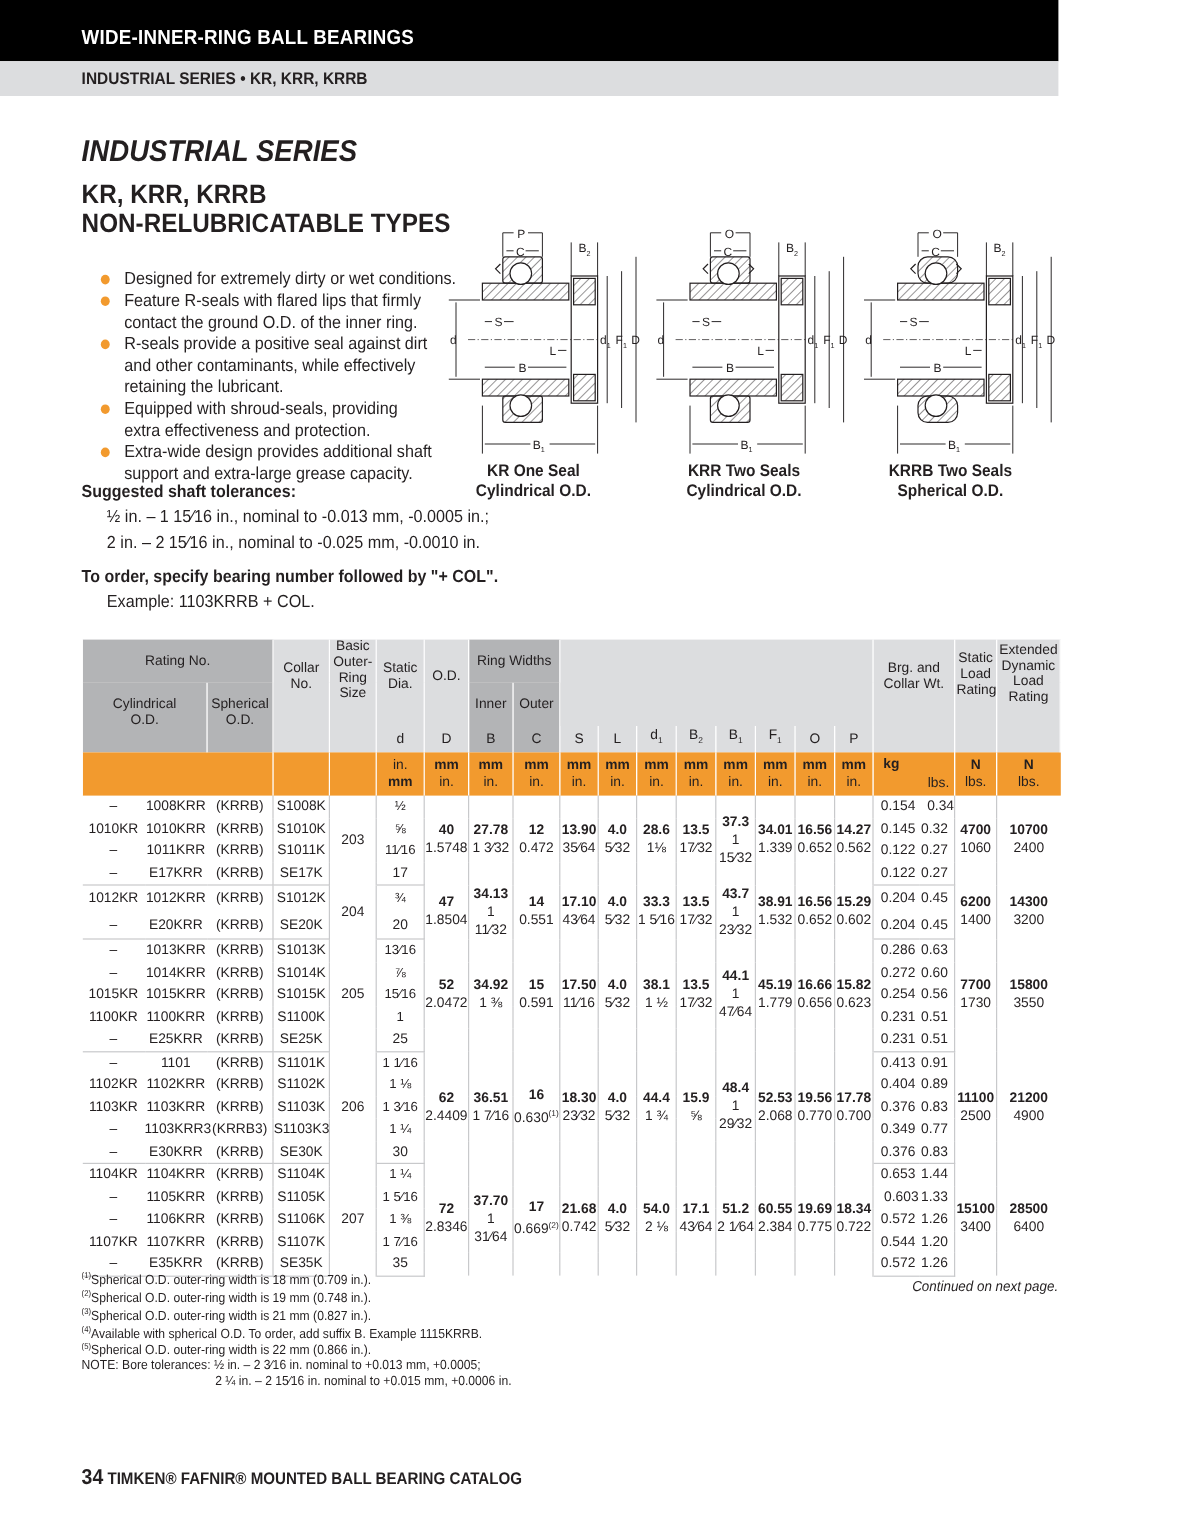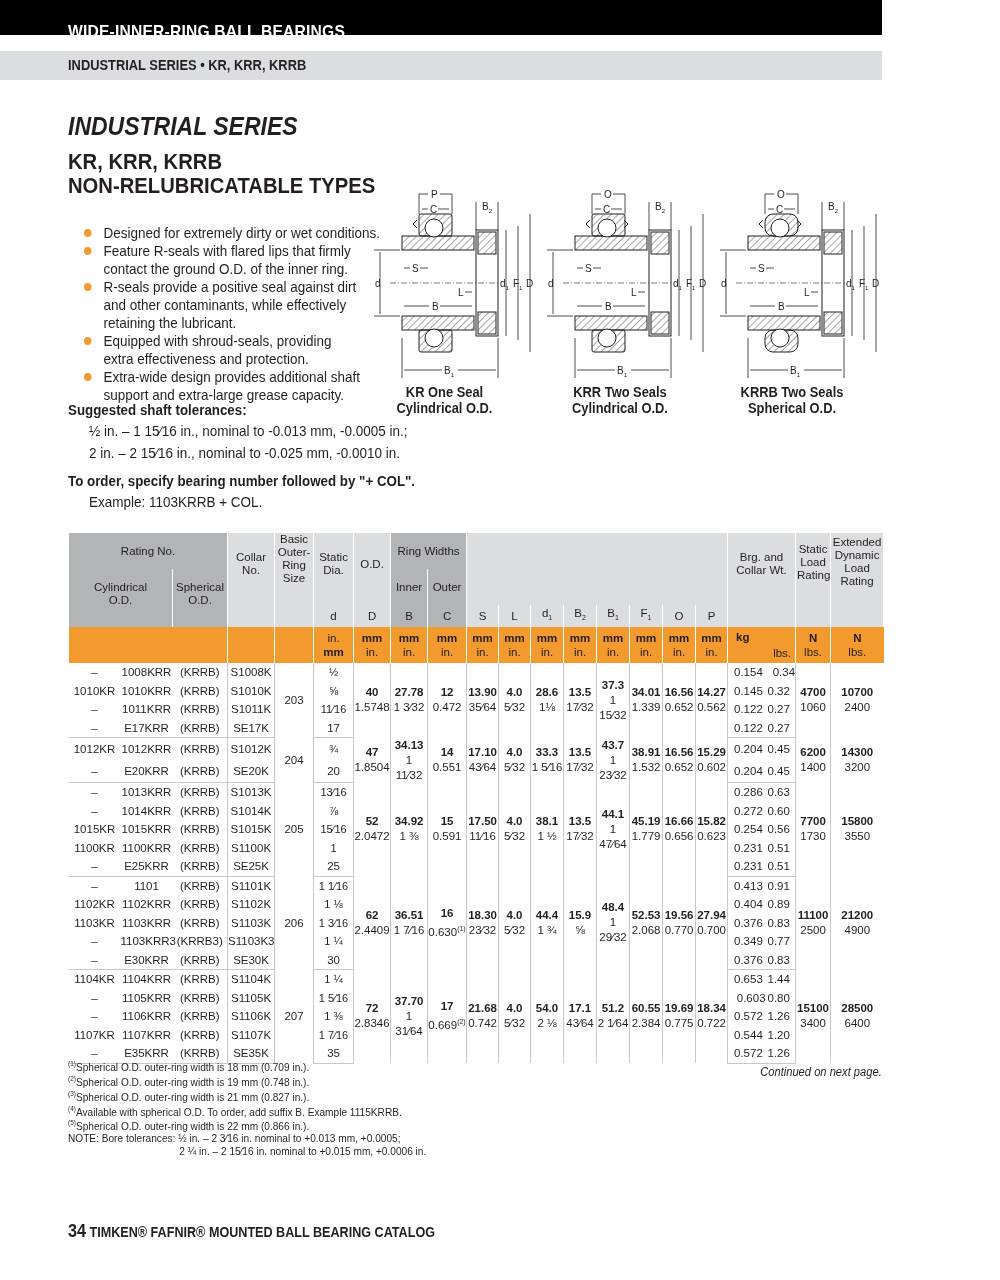--- a/index.html
+++ b/index.html
@@ -1,17 +1,17 @@
 <!DOCTYPE html>
 <html><head>
 <meta charset="utf-8">
 <style>
   html,body{margin:0;padding:0;background:#fff;}
   body{width:1000px;height:1280px;position:relative;overflow:hidden;font-family:"Liberation Sans",sans-serif;color:#231f20;}
-  .topbar{position:absolute;left:0;top:0;width:882px;height:35px;background:#000;}
+  .topbar{position:absolute;left:0;top:0;width:882px;height:51px;background:#000;}
   .topbar span{position:absolute;left:68px;top:22px;color:#fff;font-weight:bold;font-size:17px;letter-spacing:0.2px;transform:scaleX(0.92);transform-origin:left;}
   .subbar{position:absolute;left:0;top:51px;width:882px;height:29px;background:#dcdddf;}
   .subbar span{position:absolute;left:68px;top:6px;font-weight:bold;font-size:14px;transform:scaleX(0.92);transform-origin:left;}
   .h-series{position:absolute;left:68px;top:112px;font-size:25px;font-weight:bold;font-style:italic;transform:scaleX(0.92);transform-origin:left;}
   .h-types{position:absolute;left:68px;top:150px;font-size:22px;font-weight:bold;line-height:24px;transform:scaleX(0.92);transform-origin:left;}
   .bullets{position:absolute;left:68px;top:208px;width:320px;margin:16px;padding:0;list-style:none;font-size:14.5px;line-height:18px;}
   .bullets li{position:relative;padding-left:21px;margin-bottom:0;transform:scaleX(0.93);transform-origin:left;white-space:nowrap;}
   .bullets li .dot{position:absolute;left:0;top:5px;width:8px;height:8px;border-radius:50%;background:#f29a2e;}
   .tol-title{position:absolute;left:68px;top:402px;font-weight:bold;font-size:14.5px;transform:scaleX(0.92);transform-origin:left;}
   .tol-line{position:absolute;left:89px;font-size:14.5px;transform:scaleX(0.93);transform-origin:left;white-space:nowrap;}
@@ -704,21 +704,21 @@
         </td>
         <td rowspan="5" style="line-height:15px">
           <div class="b">52.53</div>
           <div><span>2.068</span></div>
         </td>
         <td rowspan="5" style="line-height:15px">
           <div class="b">19.56</div>
           <div><span>0.770</span></div>
         </td>
         <td rowspan="5" style="line-height:15px">
-          <div class="b">27.94</div>
+          <div class="b">17.78</div>
           <div><span>0.700</span></div>
         </td>
         <td class="nb b" style="text-align:left;padding-left:6px">0.413</td>
         <td style="text-align:left;padding-left:2px">0.91</td>
         <td rowspan="5" style="line-height:15px">
           <div class="b">11100</div>
           <div>2500</div>
         </td>
         <td rowspan="5" class="nb" style="line-height:15px">
           <div class="b">21200</div>
@@ -825,21 +825,21 @@
           <div>6400</div>
         </td>
       </tr>
       <tr>
         <td class="nb">–</td>
         <td class="nb">1105KRR</td>
         <td>(KRRB)</td>
         <td>S1105K</td>
         <td class=""><span class="fr" style="font-size:11px">1 5⁄16</span></td>
         <td class="nb b" style="text-align:right;padding-left:6px">0.603</td>
-        <td style="text-align:left;padding-left:2px">0.80</td>
+        <td style="text-align:left;padding-left:2px">1.33</td>
       </tr>
       <tr>
         <td class="nb">–</td>
         <td class="nb">1106KRR</td>
         <td>(KRRB)</td>
         <td>S1106K</td>
         <td class=""><span class="fr" style="font-size:11px">1 ⅜</span></td>
         <td class="nb b" style="text-align:left;padding-left:6px">0.572</td>
         <td style="text-align:left;padding-left:2px">1.26</td>
       </tr>

